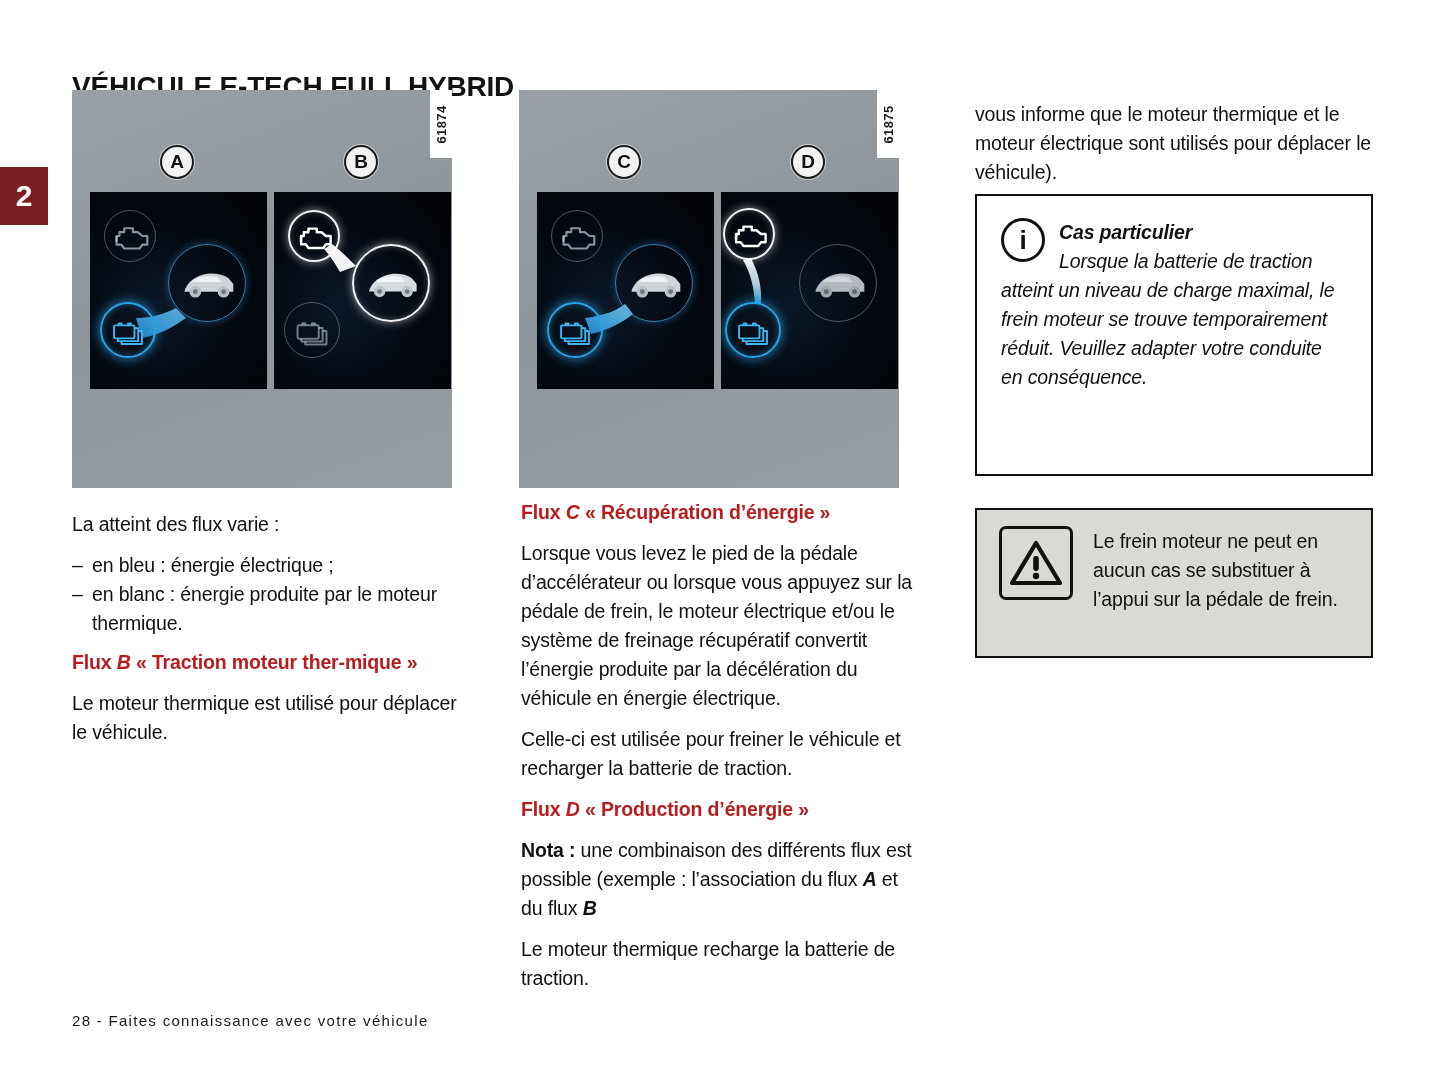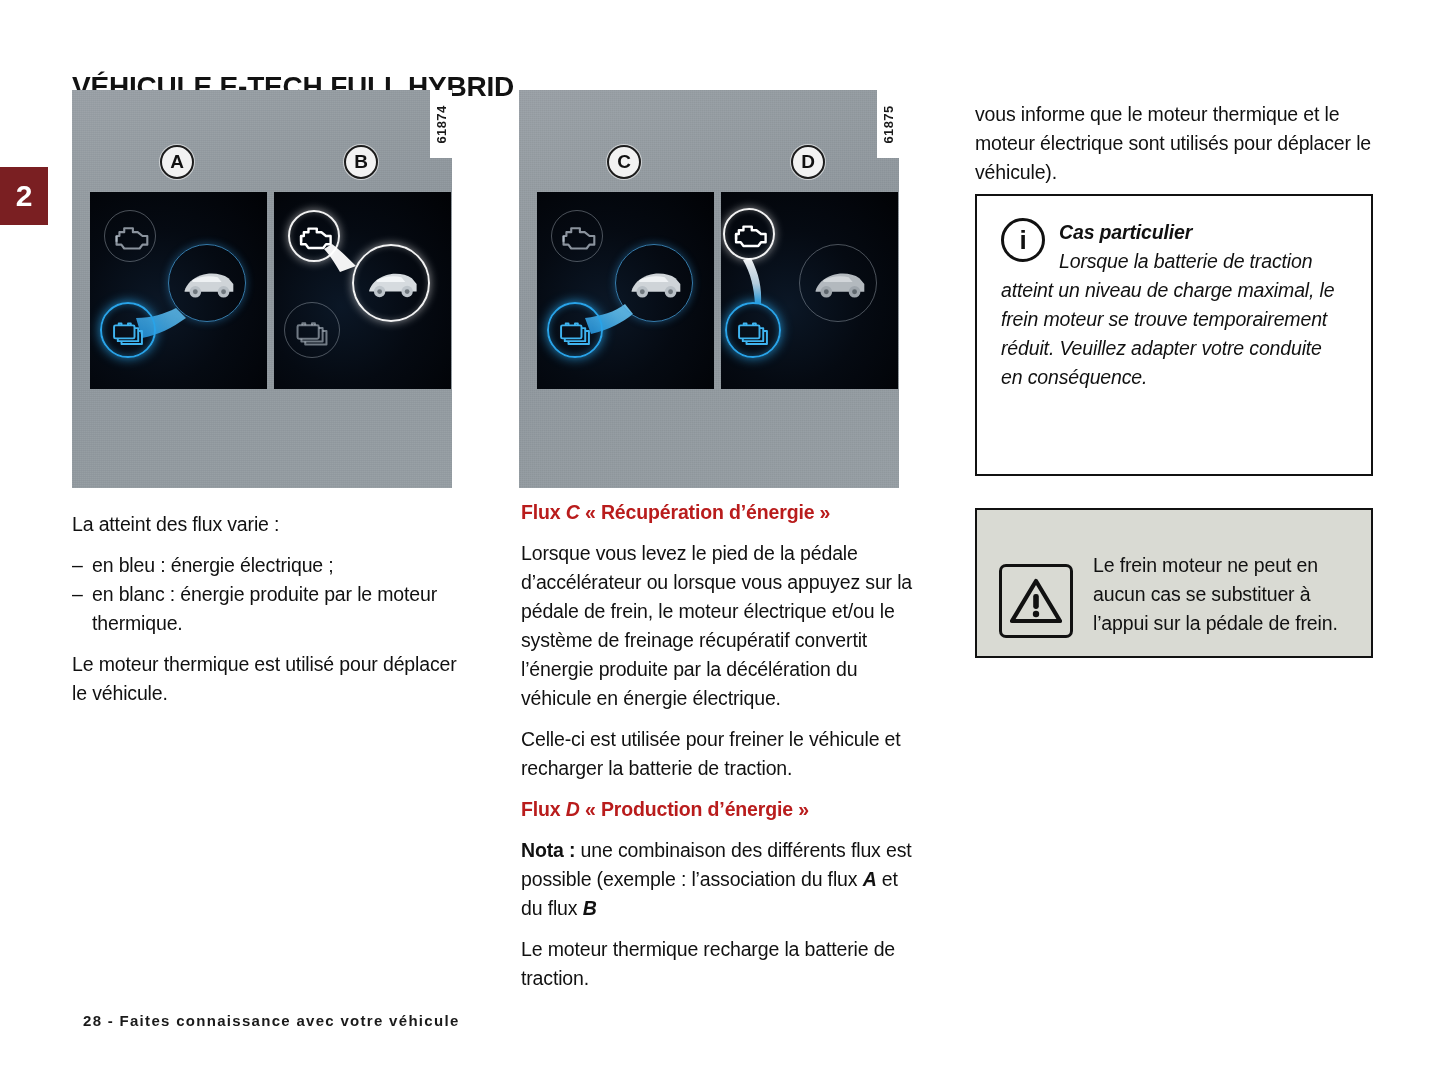--- a/index.html
+++ b/index.html
@@ -201,22 +201,22 @@
   .warn-box {
     position: absolute;
     left: 975px;
     top: 508px;
     width: 398px;
     height: 150px;
     border: 2px solid #111111;
     box-sizing: border-box;
     background: #d9dad3;
     display: flex;
-    align-items: flex-end;
-    padding: 16px 18px 18px 22px;
+    align-items: flex-start;
+    padding: 16px 18px 12px 22px;
   }
   .warn-icon {
     flex: 0 0 auto;
     width: 74px;
     height: 74px;
     border: 3px solid #111111;
     border-radius: 7px;
     box-sizing: border-box;
     background: #d9dad3;
     margin-right: 20px;
@@ -230,25 +230,24 @@
     letter-spacing: -0.15px;
     padding-top: 1px;
   }
 
   
   .footer {
     position: absolute;
     left: 72px;
     top: 1012px;
     font-size: 15px;
-    font-weight: bold;
+    font-weight: normal;
     letter-spacing: 1.3px;
     color: #1a1a1a;
     white-space: nowrap;
-    margin-left: 11px;
   }
 </style>
 </head>
 <body>
 
 <div class="chapter-tab">
   <span>2</span>
 </div>
 
 <h1 class="page-title">VÉHICULE E-TECH FULL HYBRID</h1>
@@ -457,20 +456,21 @@
       <span class="txt">en bleu : énergie électrique ;</span>
     </div>
     <div class="dash-row">
       <span class="dash">–</span>
       <span class="txt">en blanc : énergie produite par le moteur thermique.</span>
     </div>
   </div>
 
 
 
+  <p class="head"><span>Flux </span><em class="flux">B</em><span> « Traction moteur ther-mique »</span></p>
 
   <p class="body">Le moteur thermique est utilisé pour déplacer le véhicule.</p>
 </div>
 
 <div class="col" id="col-mid">
 
   <p class="head"><span>Flux </span><em class="flux">C</em><span> « Récupération d’énergie »</span></p>
 
   <p class="body">Lorsque vous levez le pied de la pédale d’accélérateur ou lorsque vous appuyez sur la pédale de frein, le moteur électrique et/ou le système de freinage récupératif convertit l’énergie produite par la décélération du véhicule en énergie électrique.</p>
 

